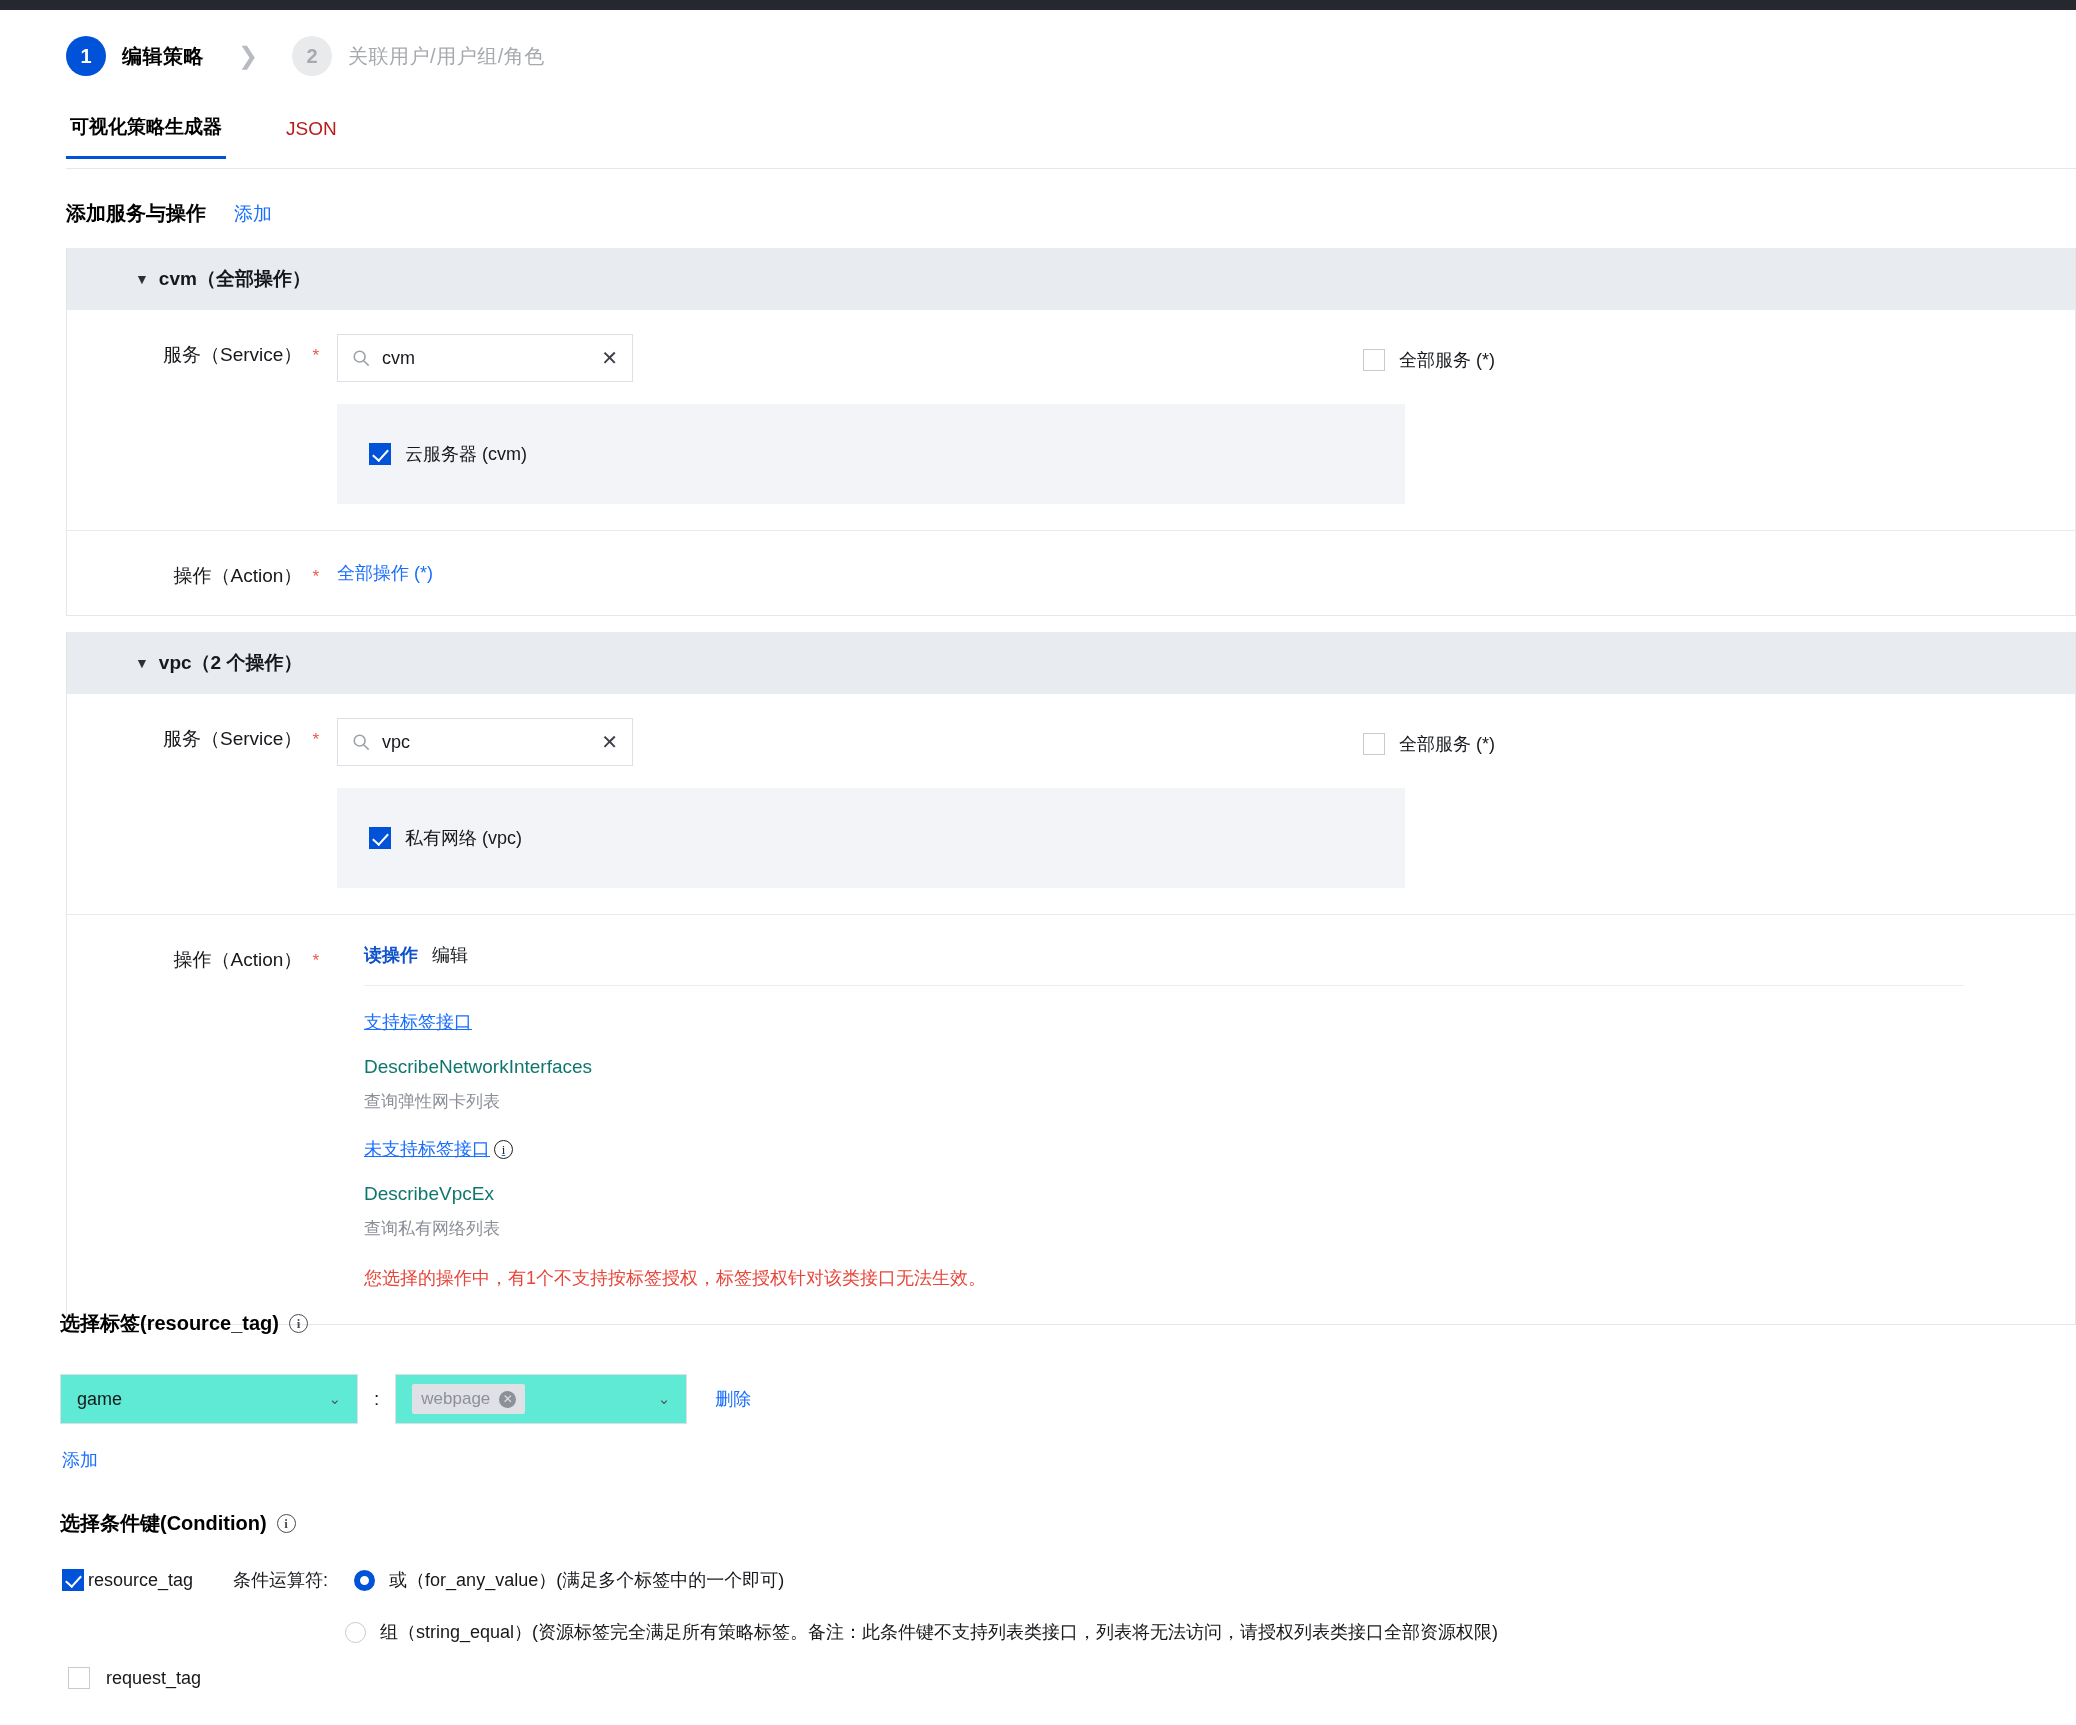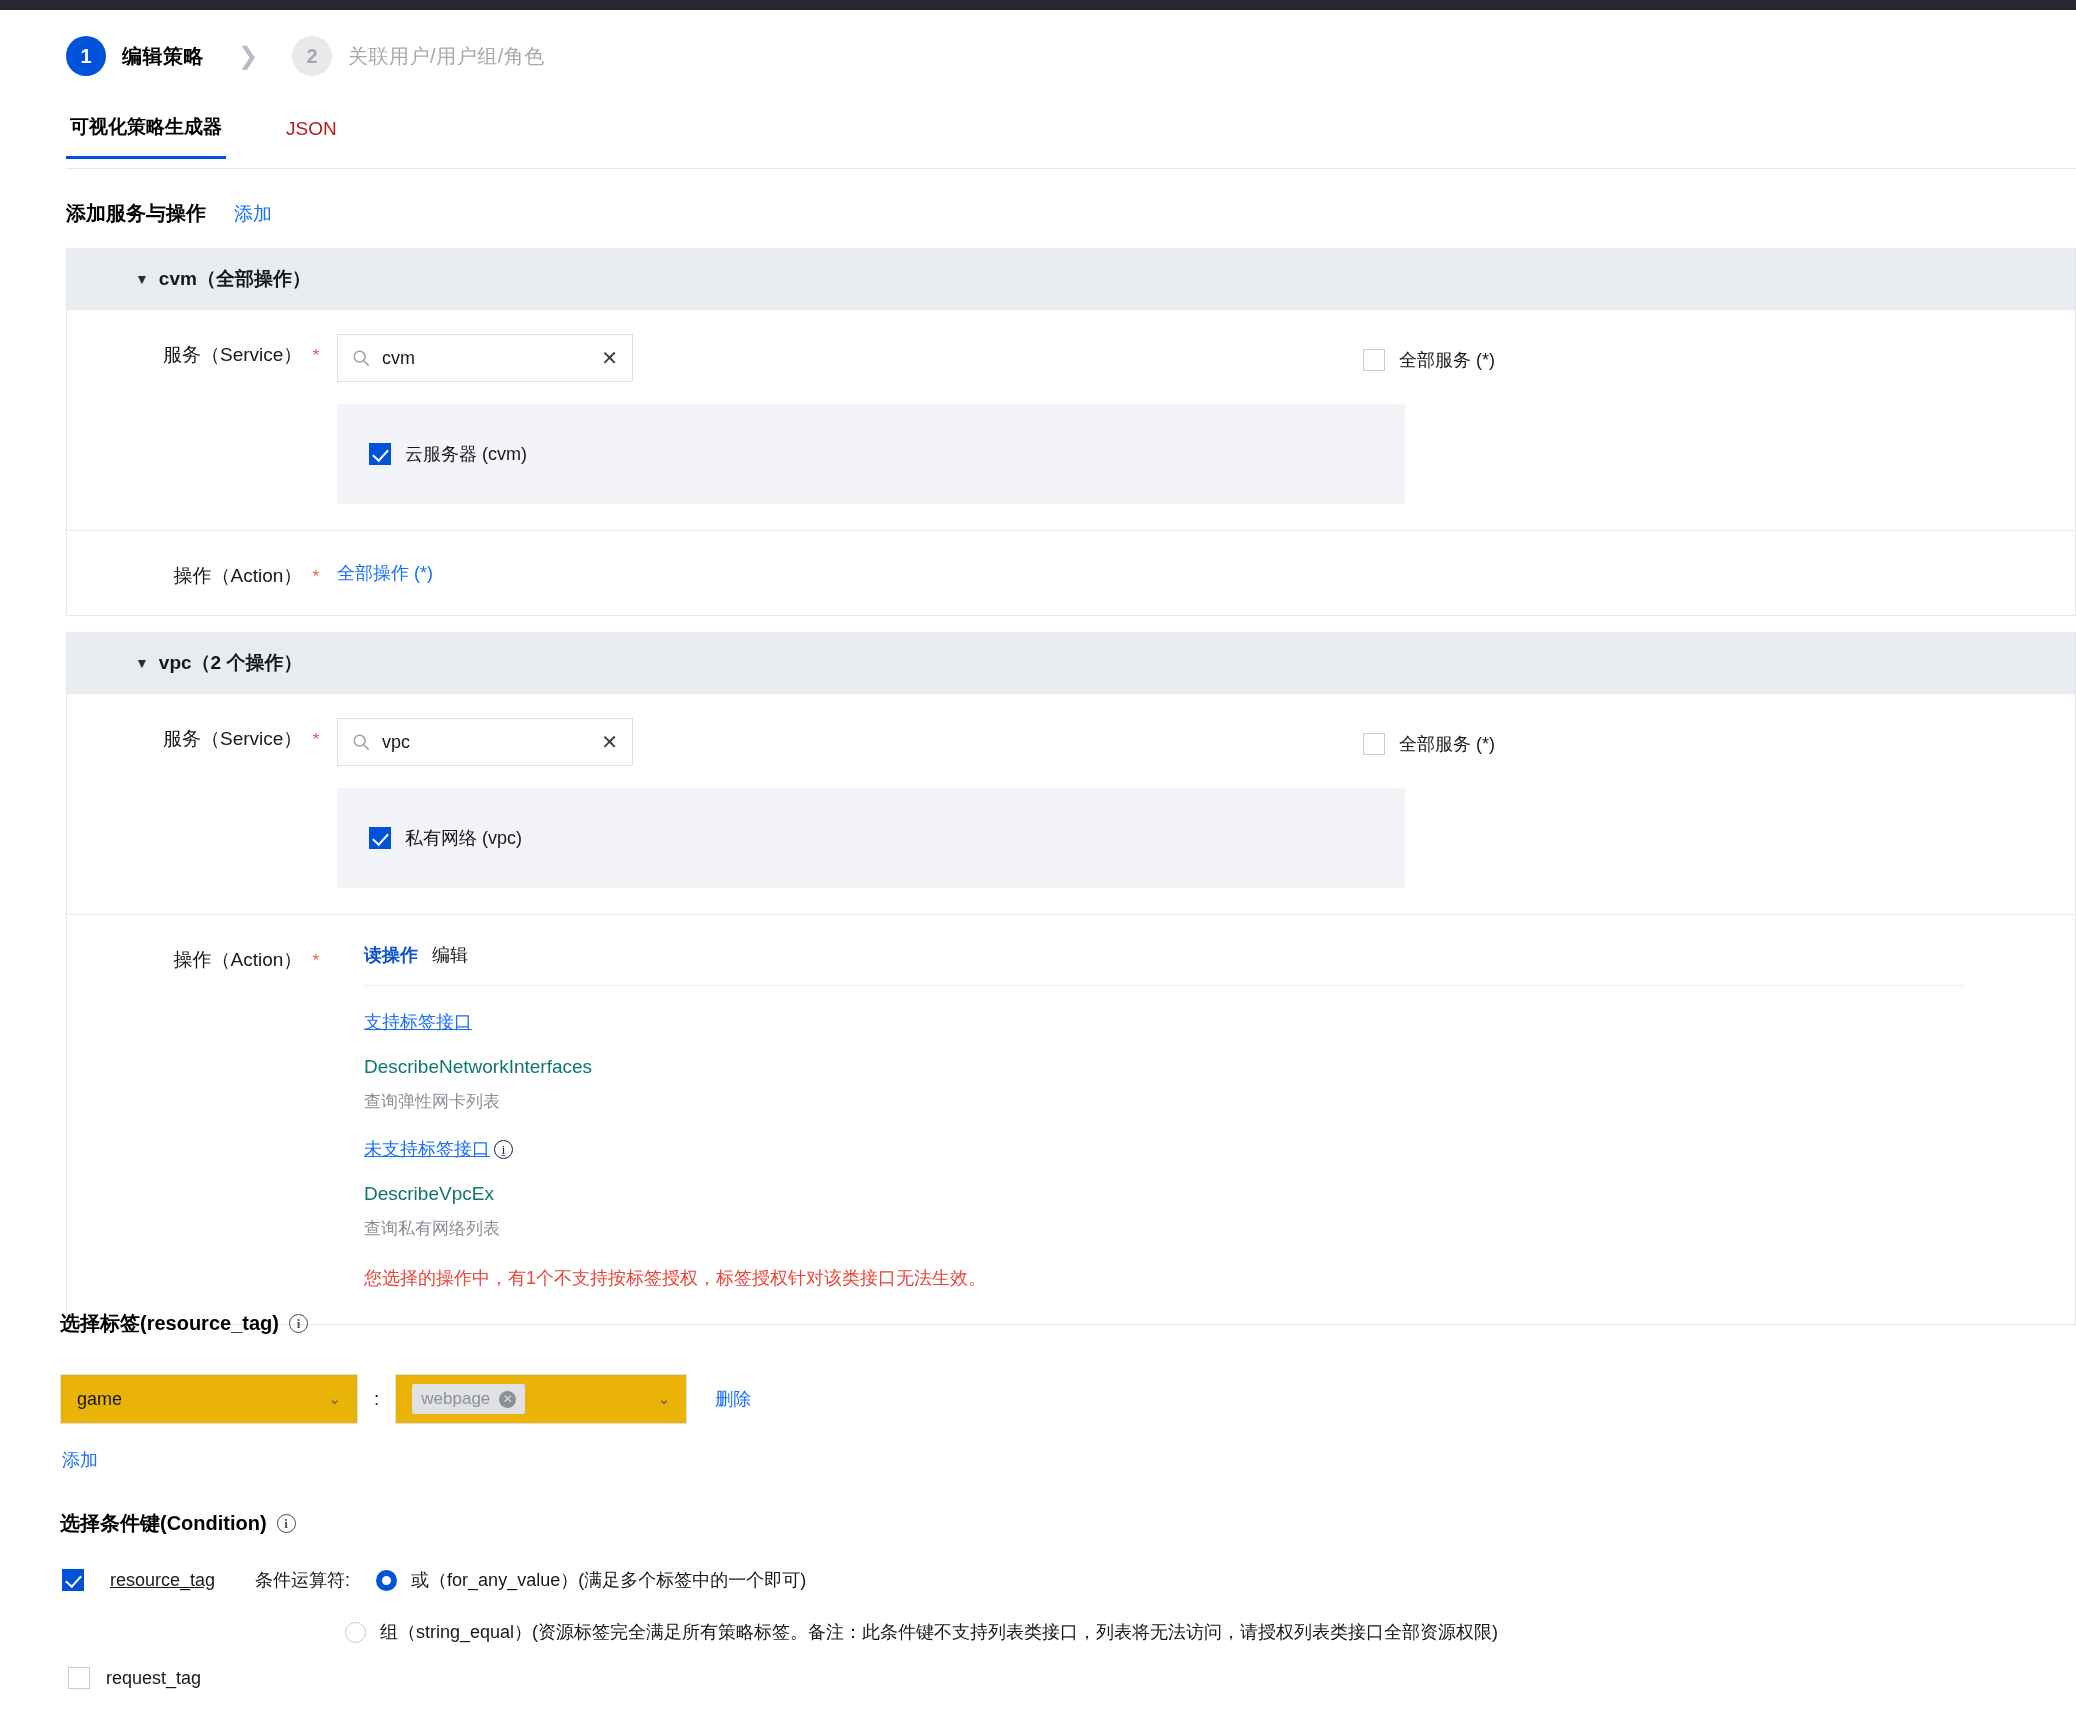--- a/index.html
+++ b/index.html
@@ -146,21 +146,21 @@
     align-items: center; justify-content: center; font-style: normal;
     font-family: "Liberation Serif", serif; line-height: 1;
   }
   .info-circle.gray { border-color: #4a4d53; color: #4a4d53; }
 
   
   .tag-row {
     position: absolute; display: flex; align-items: center; gap: 0;
   }
   .select {
-    height: 50px; border: 1px solid #dcdfe6; background: #eab308;
+    height: 50px; border: 1px solid #dcdfe6; background: #5eead4;
     display: flex; align-items: center; justify-content: space-between;
     padding: 0 16px; font-size: 18px; color: #16181c; cursor: pointer;
   }
   .chev { font-size: 15px; color: #53565c; }
   .colon { margin: 0 16px; font-size: 19px; color: #16181c; }
   .pill {
     background: #dfe1e6; color: #8d9097; font-size: 17px; padding: 5px 9px;
     display: inline-flex; align-items: center; gap: 9px; border-radius: 2px;
   }
   .pill-x {
@@ -345,21 +345,21 @@
 
   <div class="section-head" style="left:60px; top:1500px;">
     <div class="section-title" style="display:flex;align-items:center;gap:10px;">
       <span>选择条件键(Condition)</span>
       <i class="info-circle gray">i</i>
     </div>
   </div>
 
   <div class="cond-line" style="left:62px; top:1558px;">
     <span class="cb checked"></span>
-    <span class="cond-text" style="margin-left:26px;text-decoration:underline;">resource_tag</span>
+    <span class="cond-text" style="margin-left:4px;">resource_tag</span>
     <span class="cond-text" style="margin-left:40px;">条件运算符:</span>
     <span class="radio sel" style="margin-left:26px;"></span>
     <span class="cond-text" style="margin-left:14px;">或（for_any_value）(满足多个标签中的一个即可)</span>
   </div>
 
   <div class="cond-line" style="left:345px; top:1610px;">
     <span class="radio"></span>
     <span class="cond-text" style="margin-left:14px;">组（string_equal）(资源标签完全满足所有策略标签。备注：此条件键不支持列表类接口，列表将无法访问，请授权列表类接口全部资源权限)</span>
   </div>
 

